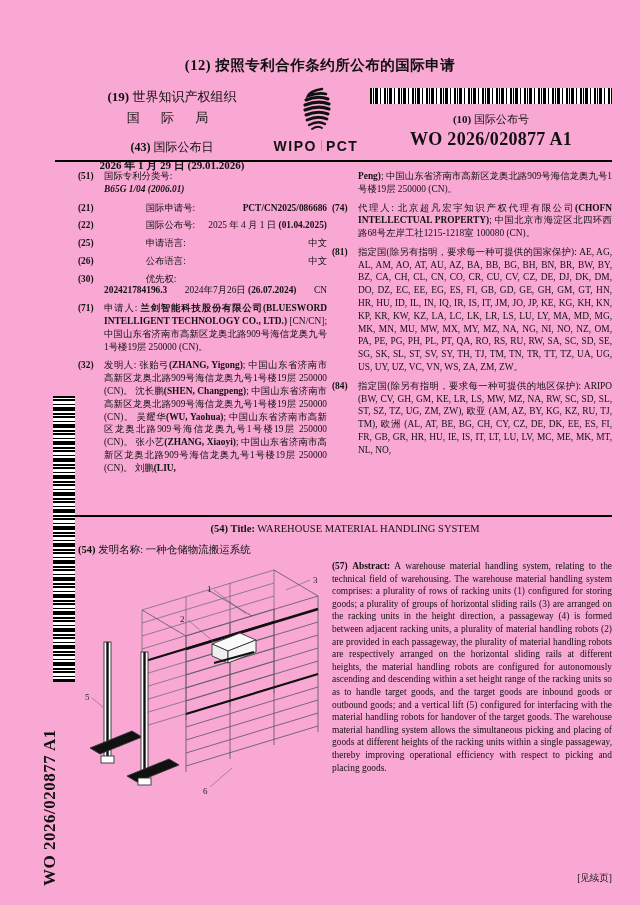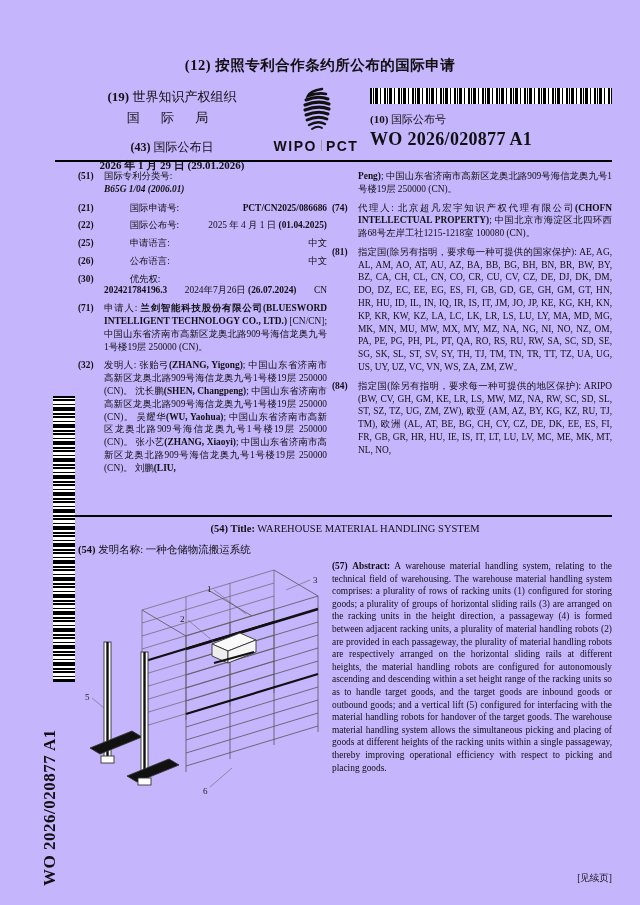--- a/index.html
+++ b/index.html
@@ -1,49 +1,49 @@
 <!DOCTYPE html>
 <html><head>
 <meta charset="utf-8">
 <style>
   html,body{margin:0;padding:0;background:#e8e8e8;}
-  .page{position:relative;width:640px;height:905px;background:#c4b5fd;
+  .page{position:relative;width:640px;height:905px;background:#f9a8d4;
         font-family:"Liberation Serif","DejaVu Serif",serif;color:#111;overflow:hidden;}
   .c{font-weight:bold;}
   .bseg{font-weight:bold;}
 
   
   .h12{position:absolute;top:56px;left:0;width:640px;text-align:center;
        font-size:14.5px;font-weight:bold;letter-spacing:.5px;}
   .orgblk{position:absolute;left:82px;top:88px;width:180px;text-align:center;font-size:13px;}
   .orgblk .org2{letter-spacing:9px;margin-top:3px;}
   .orgblk .pd1{margin-top:12px;font-size:12px;}
   .orgblk .pd2{font-size:11px;margin-top:2px;font-weight:bold;}
   .logoblk{position:absolute;left:264px;top:86px;width:104px;text-align:center;}
   .logotext{font-family:"Liberation Sans","DejaVu Sans",sans-serif;font-weight:bold;
             font-size:14px;letter-spacing:1.5px;margin-top:2px;}
   .lsep{display:inline-block;width:1px;height:11px;background:#999;margin:0 4px;}
   .barcode-top{position:absolute;left:370px;top:88px;width:242px;height:16px;
       background:repeating-linear-gradient(to right,#000 0 2px,#fff 2px 3px,#000 3px 4px,#fff 4px 5px,#000 5px 8px,#fff 8px 10px,#000 10px 11px,#fff 11px 14px);}
-  .pubno{position:absolute;left:370px;top:112px;width:242px;}
+  .pubno{position:absolute;left:370px;top:112px;width:242px;text-align:center;}
   .pubno1{font-size:11px;}
   .pubno2{font-size:18px;font-weight:bold;margin-top:2px;letter-spacing:.3px;}
 
   .rule{position:absolute;left:55px;width:557px;height:2px;background:#000;}
   .r1{top:160px;} .r2{top:515px;}
 
   
   .col{position:absolute;top:170px;font-size:9.4px;line-height:1.36;}
   .col.leftcol{left:78px;width:249px;}
   .col.rightcol{left:332px;width:280px;}
   .field{display:flex;margin-bottom:6px;}
   .field>.code{flex:0 0 26px;font-weight:bold;}
   .field>.fbody{flex:1;text-align:justify;}
   .kv{display:flex;justify-content:space-between;margin-bottom:5px;}
-  .kv .kcode{font-weight:bold;margin-right:4px;}
+  .kv .kcode{font-weight:bold;margin-right:20px;}
   .kv .klabel{flex:1;padding-left:32px;}
   .kv .kval{text-align:right;white-space:nowrap;}
   .ipc{font-weight:bold;font-style:italic;}
   .pctno{font-weight:bold;}
   .prio{display:flex;justify-content:space-between;padding-left:26px;margin-top:-3px;margin-bottom:5px;}
 
   
   .title-en{position:absolute;left:78px;top:523px;width:534px;font-size:10.5px;text-align:center;}
   .title-zh{position:absolute;left:78px;top:543px;width:534px;font-size:10.5px;}
 

